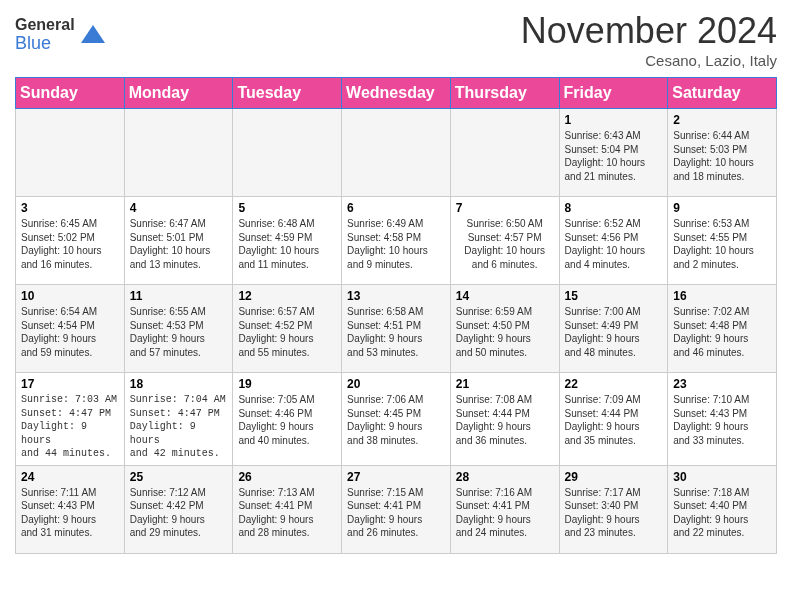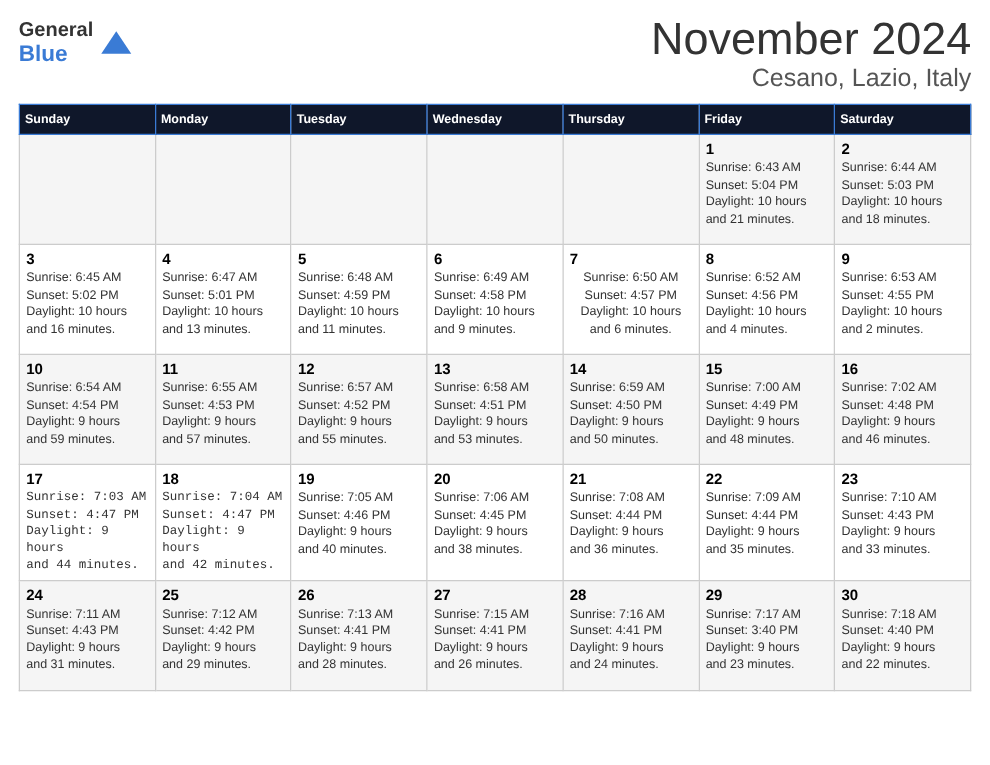--- a/index.html
+++ b/index.html
@@ -26,51 +26,51 @@
       flex-direction: column;
       line-height: 1.1;
     }
     .logo-general {
       font-size: 16px;
       font-weight: bold;
       color: #333;
     }
     .logo-blue {
       font-size: 18px;
-      font-weight: bold;
+      font-weight: normal;
       color: #3a7bd5;
     }
     .logo-icon {
       width: 28px;
       height: 28px;
       margin-left: 4px;
     }
     .title-area {
       text-align: right;
     }
     .month-title {
       font-size: 36px;
       font-weight: normal;
       color: #333;
     }
     .location {
-      font-size: 20px;
+      font-size: 15px;
       color: #555;
     }
     table {
       width: 100%;
       border-collapse: collapse;
       font-size: 10.5px;
     }
     thead tr th {
-      background-color: #0f172a;
+      background-color: #ec4899;
       color: #fff;
       padding: 6px 4px;
       text-align: left;
-      font-size: 10px;
+      font-size: 16px;
       font-weight: bold;
       border: 1px solid #3a7bd5;
     }
     tbody tr td {
       border: 1px solid #ccc;
       vertical-align: top;
       padding: 4px 5px;
       width: 14.28%;
       min-height: 80px;
       height: 88px;

